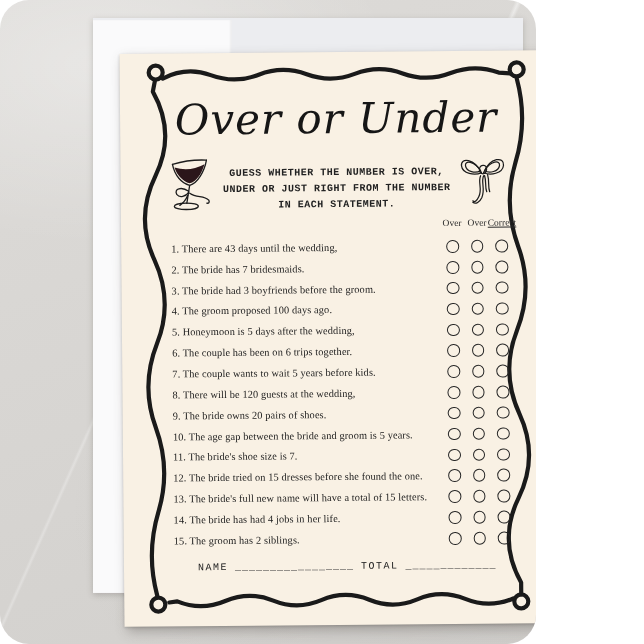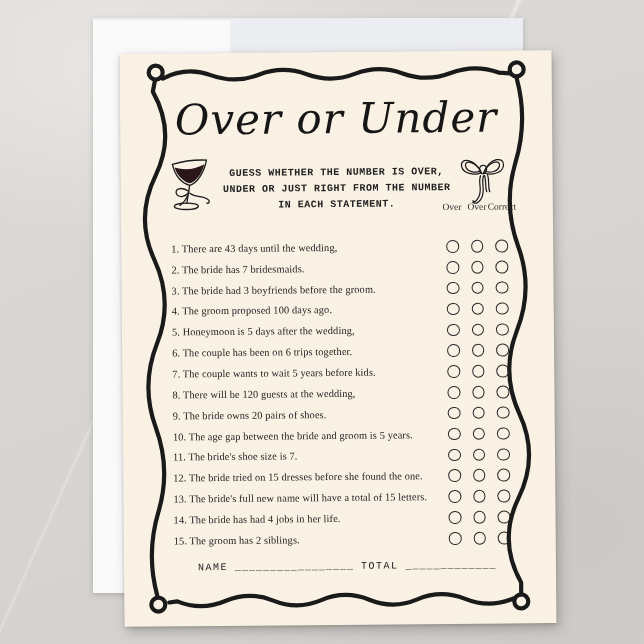--- a/index.html
+++ b/index.html
@@ -1,22 +1,23 @@
 <!DOCTYPE html>
 <html><head>
 <meta charset="utf-8">
 <style>
   html,body{margin:0;padding:0;}
   .scene{
-    position:relative;width:644px;height:644px;overflow:hidden;
+    position:relative;width:536px;height:644px;overflow:hidden;
     background:
       radial-gradient(ellipse 500px 300px at 18% 10%, rgba(255,255,255,.35), transparent 60%),
       radial-gradient(ellipse 600px 400px at 85% 80%, rgba(120,115,110,.10), transparent 65%),
       linear-gradient(160deg,#dddbd8 0%, #d8d6d3 45%, #d2d0cd 100%);
     font-family:"Liberation Serif", serif;
+    border-radius:29px;
   }
   .vein{position:absolute;background:linear-gradient(90deg,transparent,rgba(255,255,255,.45),transparent);transform:rotate(24deg);pointer-events:none;}
   .vein1{left:440px;top:-40px;width:7px;height:420px;}
   .vein2{left:60px;top:300px;width:5px;height:380px;opacity:.6;}
 
   .envelope{
     position:absolute;left:93px;top:18px;width:430px;height:575px;
     background:#ecedf0;
     box-shadow:0 2px 6px rgba(70,65,60,.25);
   }
@@ -47,26 +48,26 @@
     letter-spacing:1px;
     color:#161616;
   }
   .instructions{
     position:absolute;left:0;top:113px;width:100%;text-align:center;
     font-family:"Liberation Mono", monospace;
     font-size:10px;line-height:16px;font-weight:700;
     letter-spacing:.5px;color:#222;
   }
   .col-head{
-    position:absolute;top:151px;
+    position:absolute;top:167px;
     font-family:"Liberation Serif", serif;
     font-size:9.5px;color:#2a2a2a;
     transform:translateX(-50%);white-space:nowrap;
   }
-  .col-head.c1{left:331px;} .col-head.c2{left:356px;} .col-head.c3{left:381px;}
+  .col-head.c1{left:331px;} .col-head.c2{left:356px;} .col-head.c3{left:381px;text-decoration:underline;}
 
   .statement-list{position:absolute;left:50px;top:185px;width:337px;}
   .srow{height:20.85px;display:flex;align-items:center;justify-content:space-between;}
   .stxt{
     font-family:"Liberation Serif", serif;
     font-size:10.4px;color:#1d1d1d;white-space:nowrap;
     letter-spacing:.1px;
   }
   .circles{width:62px;min-width:62px;display:flex;justify-content:space-between;align-items:center;}
   .circle{

